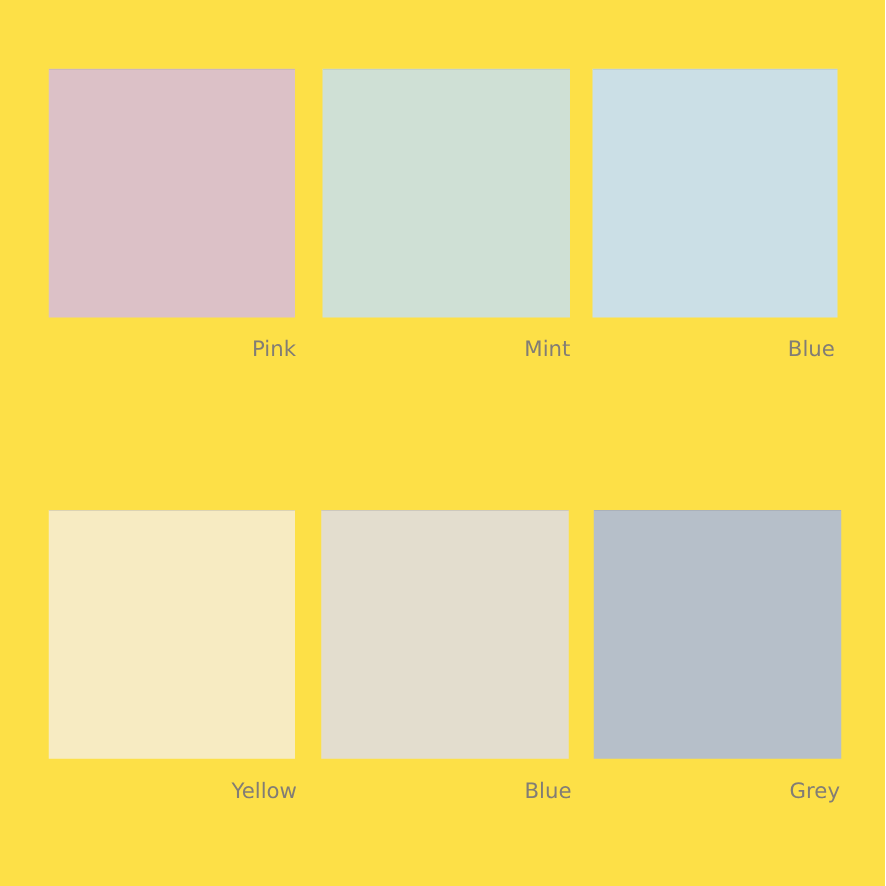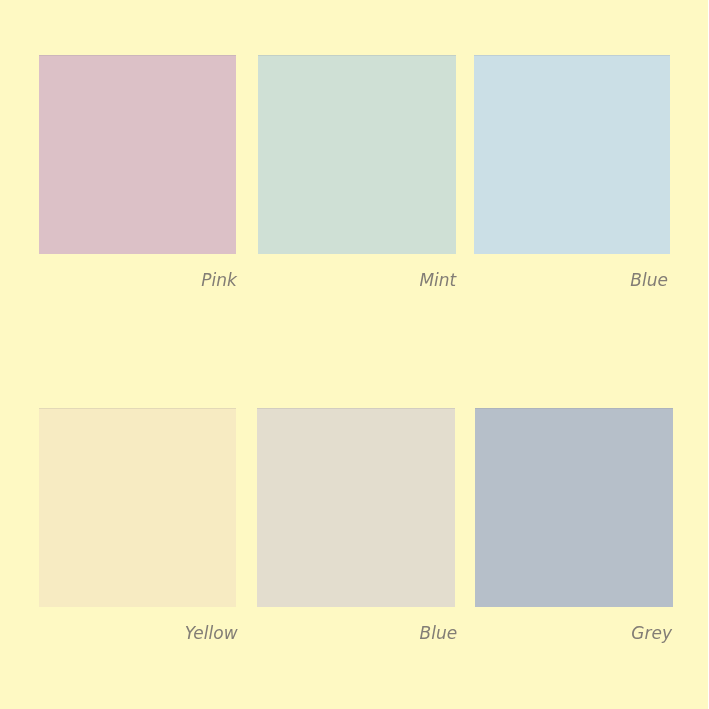--- a/index.html
+++ b/index.html
@@ -12,22 +12,21 @@
     width: 709px;
     height: 709px;
     overflow: hidden;
     font-family: "DejaVu Sans", sans-serif;
     -webkit-font-smoothing: antialiased;
   }
   #palette-figure {
     position: relative;
     width: 708px;
     height: 709px;
-    background: #fef9c3;
-    font-style: italic;
+    background: #fde047;
   }
 
   
   .swatch-cell { position: absolute; }
 
   .swatch-chip {
     position: absolute;
     left: 0;
     top: 0;
     width: 100%;

